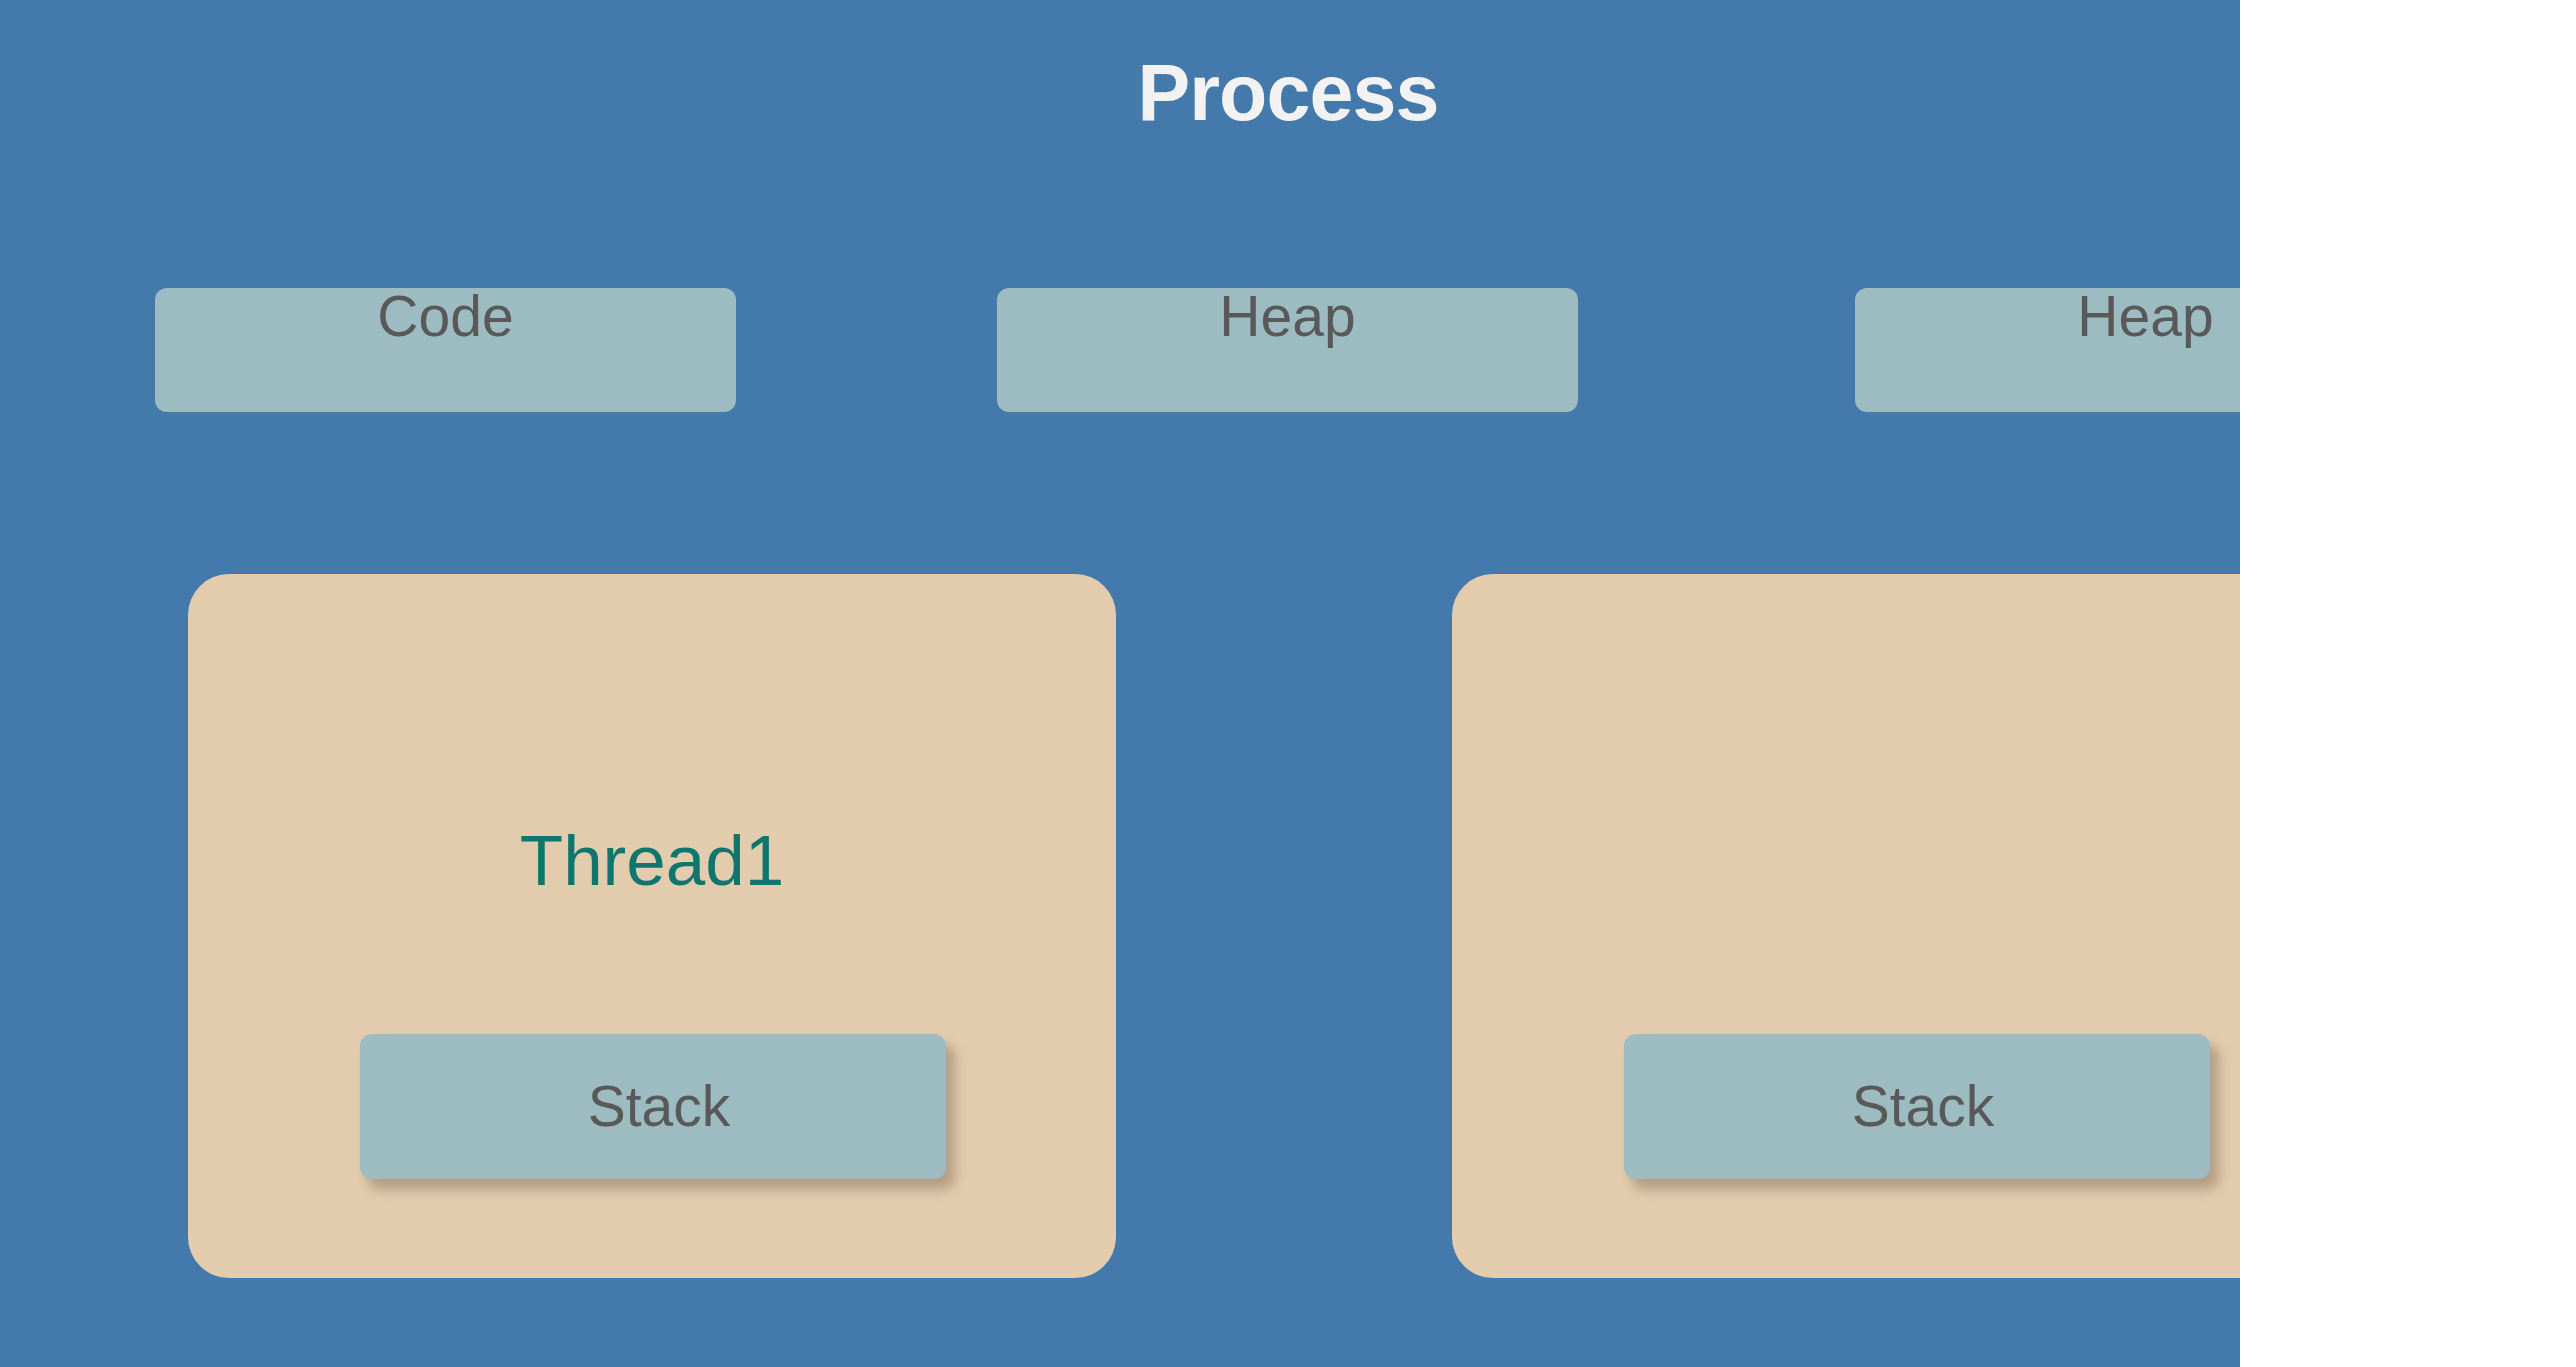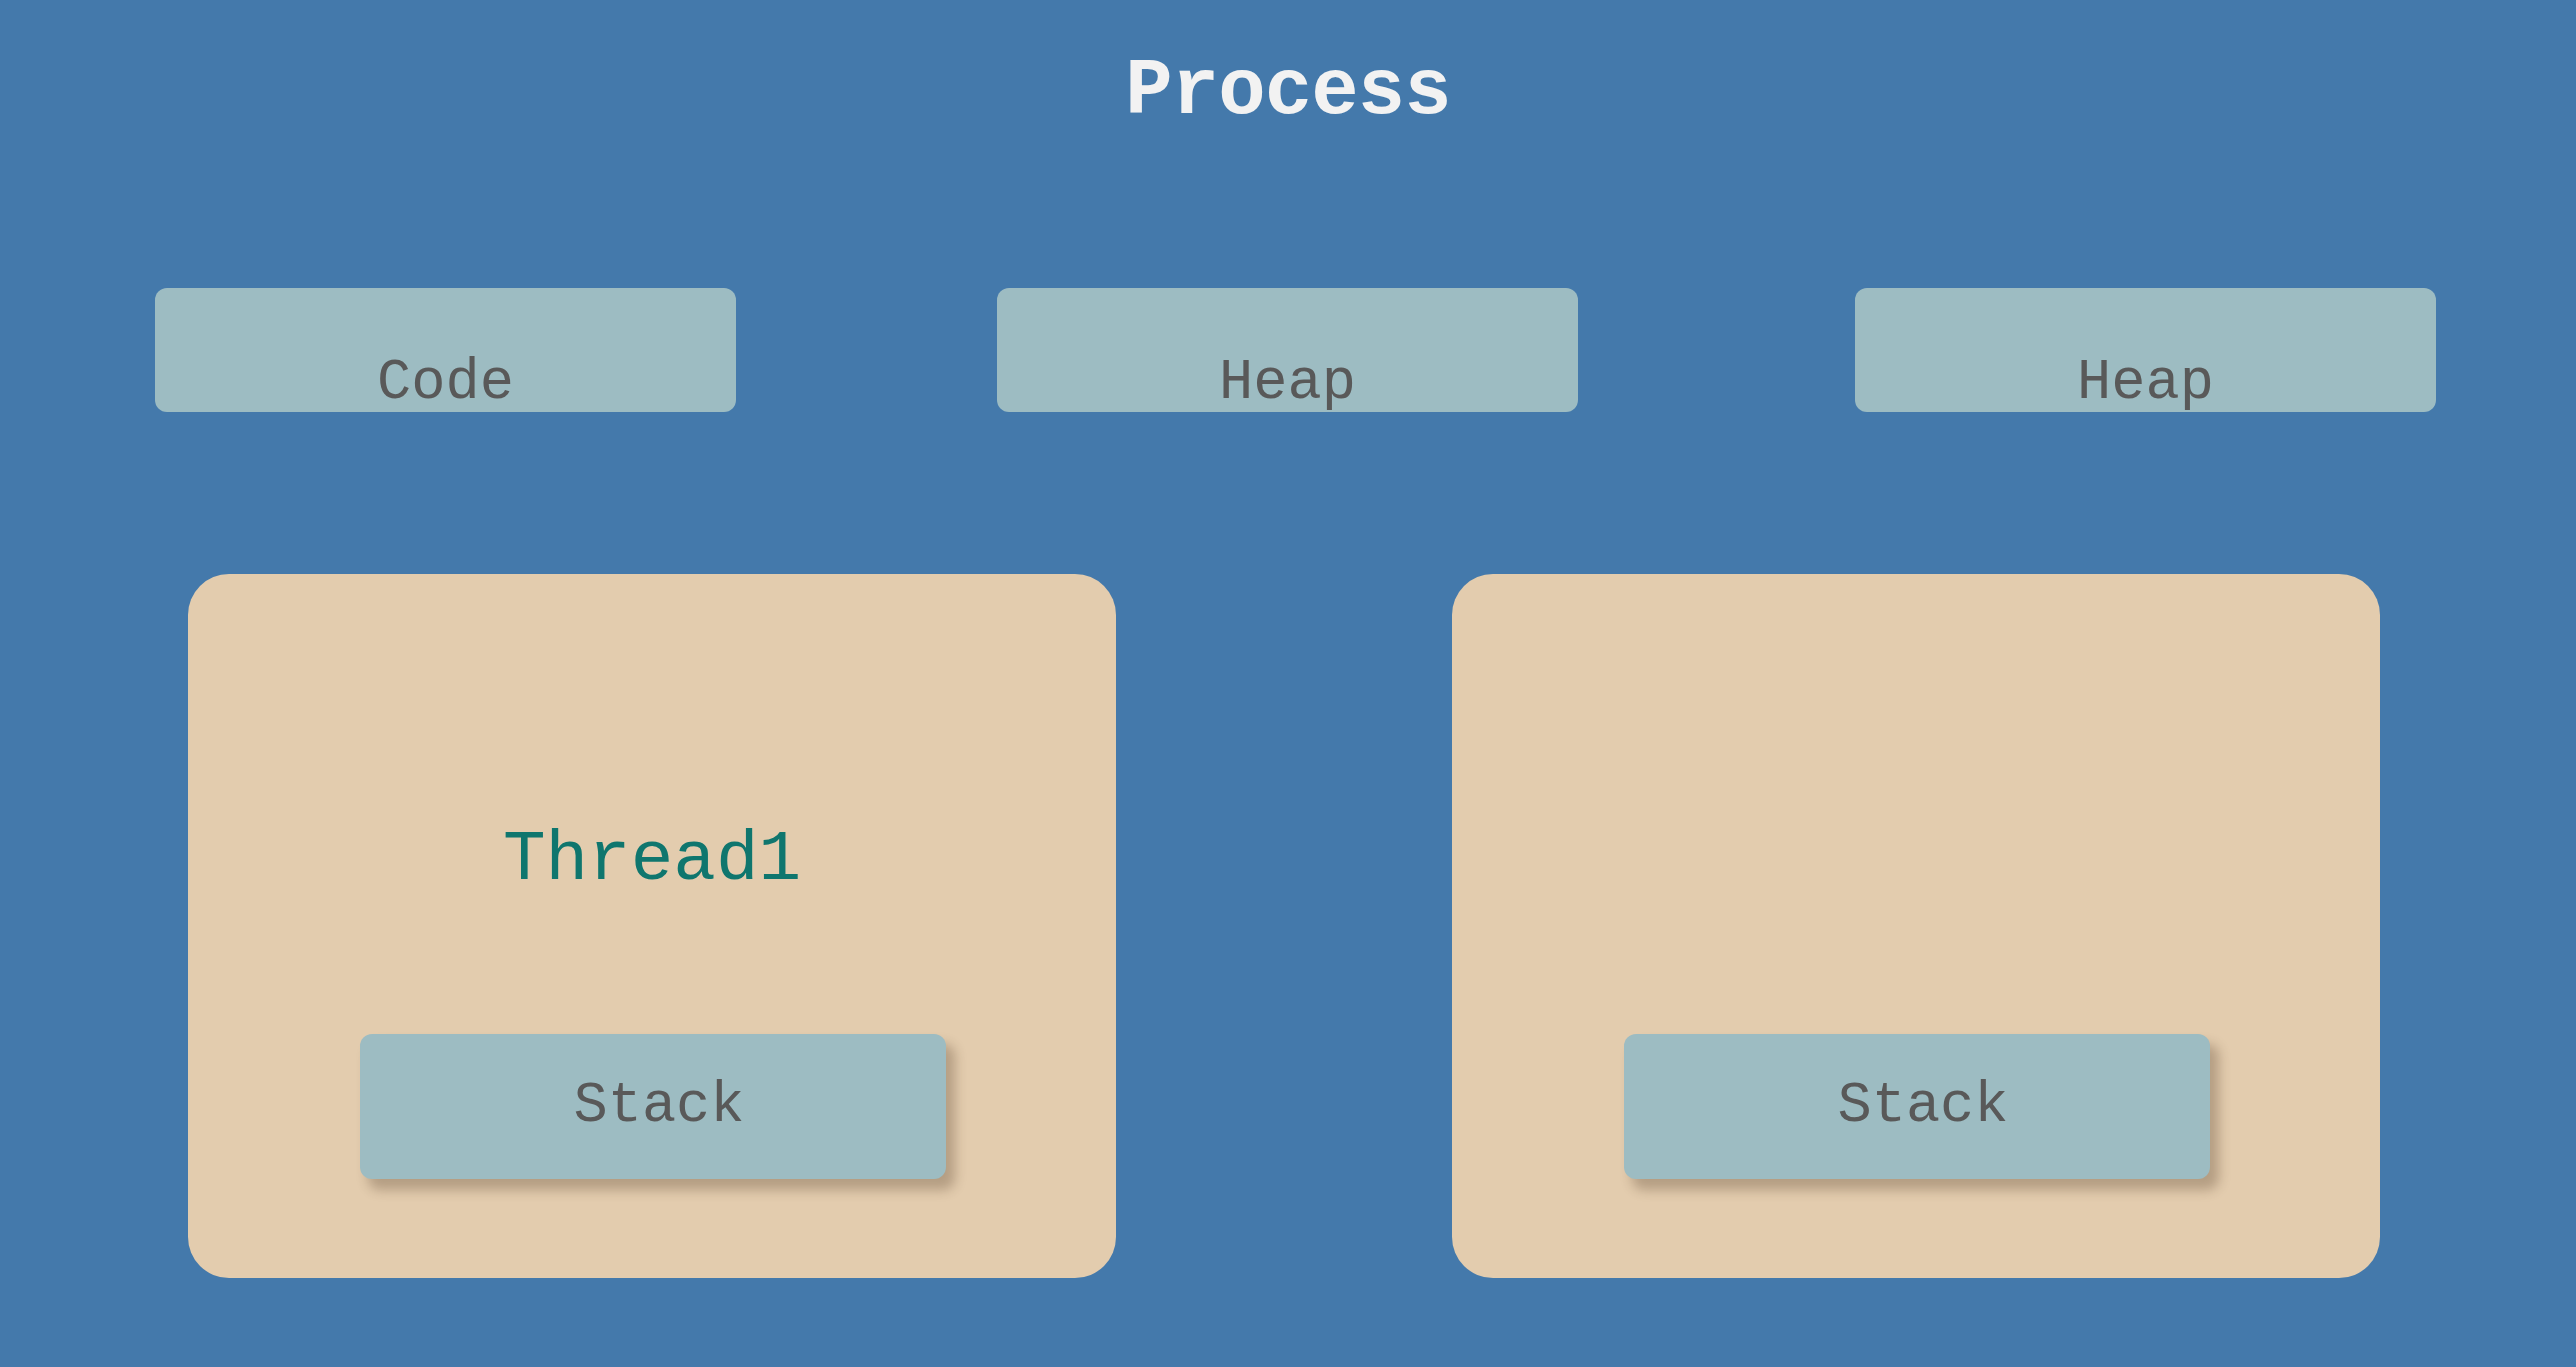--- a/index.html
+++ b/index.html
@@ -3,25 +3,25 @@
 <meta charset="utf-8">
 <title>Process Threads Diagram</title>
 <style>
   html, body {
     margin: 0;
     padding: 0;
     background: #ffffff;
   }
   #canvas {
     position: relative;
-    width: 2576px;
+    width: 2240px;
     height: 1368px;
     background: #4479AB;
     overflow: hidden;
-    font-family: Liberation Mono, monospace;
+    font-family: Liberation Sans, sans-serif;
     -webkit-font-smoothing: antialiased;
   }
 
   
   .process-title {
     position: absolute;
     left: 0;
     top: 53px;
     width: 2576px;
     text-align: center;
@@ -34,21 +34,21 @@
 
   
   .segment {
     position: absolute;
     top: 288px;
     width: 581px;
     height: 124px;
     background: #9DBCC2;
     border-radius: 12px;
     display: flex;
-    align-items: flex-end;
+    align-items: flex-start;
     justify-content: center;
   }
   .segment-label {
     color: #595959;
     font-size: 57px;
     font-weight: normal;
     line-height: 1;
   }
   #segment-code { left: 155px; }
   #segment-data { left: 997px; }

